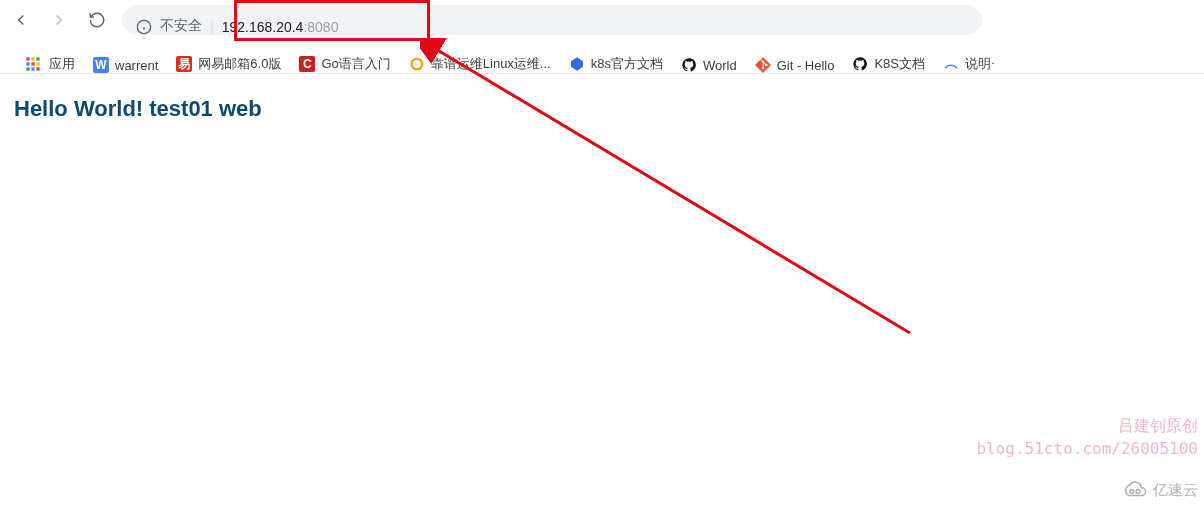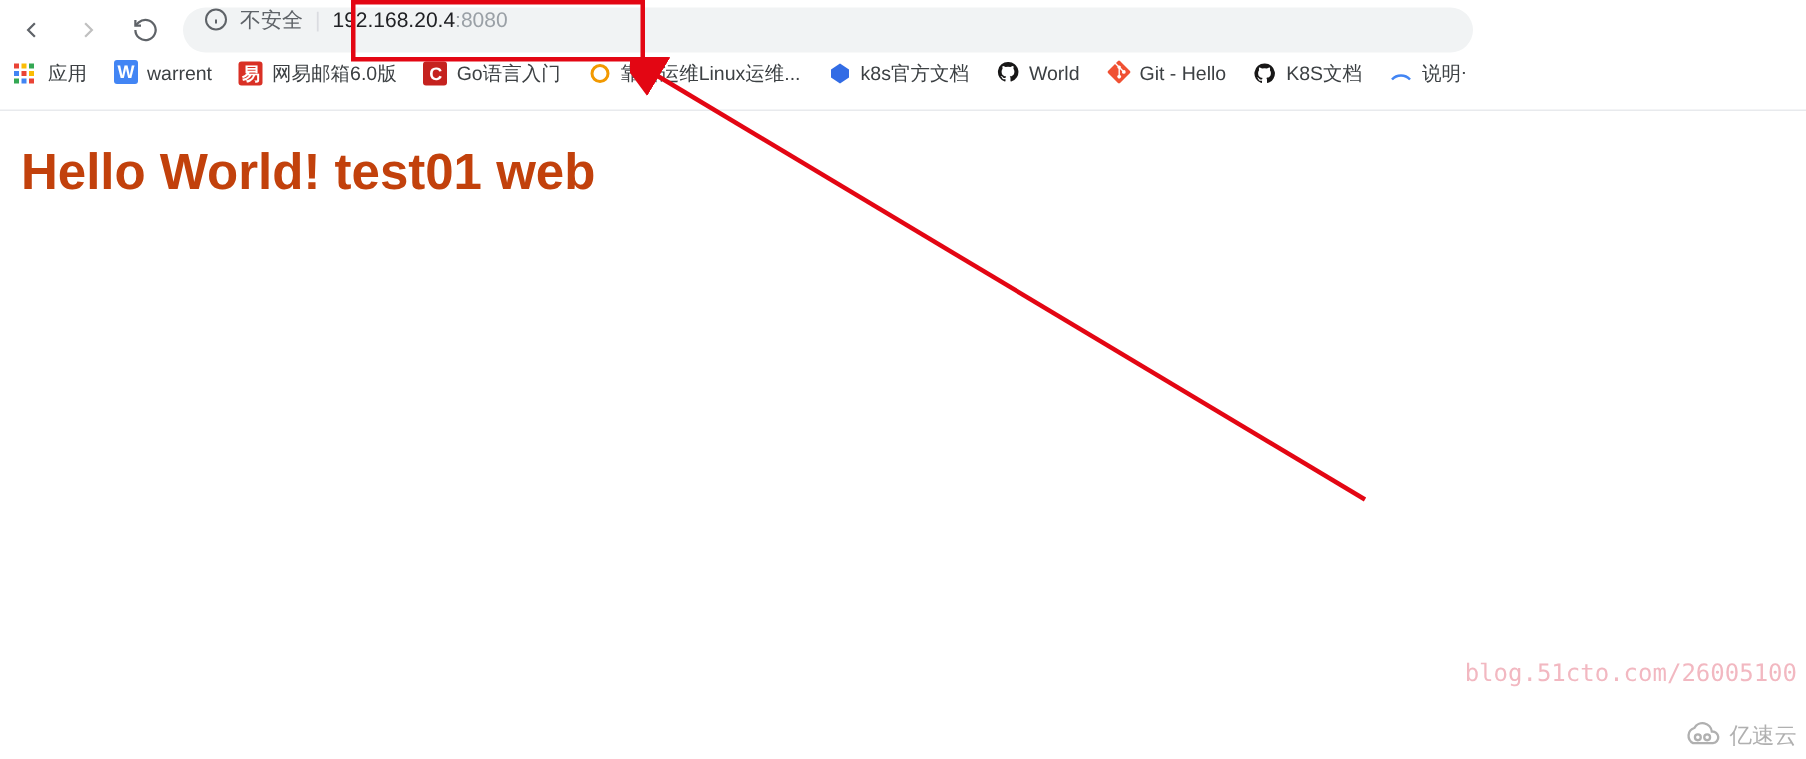--- a/index.html
+++ b/index.html
@@ -27,21 +27,21 @@
       align-items: center;
       justify-content: center;
       cursor: pointer;
       color: #5f6368;
     }
     .nav-btn.disabled { color: #c0c0c0; cursor: default; }
 
     .omnibox {
       flex: 0 0 auto;
       display: flex;
-      align-items: flex-start;
+      align-items: flex-end;
       background: #f1f3f4;
       border-radius: 18px;
       height: 30px;
       padding: 0 14px;
       gap: 8px;
       font-size: 14px;
       color: #5f6368;
       width: 860px;
     }
     .omnibox .not-secure {
@@ -60,23 +60,23 @@
       left: 234px;
       top: 0px;
       width: 196px;
       height: 41px;
       pointer-events: none;
     }
 
     
     .bookmarks-bar {
       display: flex;
-      align-items: flex-start;
+      align-items: flex-end;
       height: 34px;
-      padding: 0 8px;
+      padding: 0 25px;
       gap: 18px;
       border-bottom: 1px solid #e8eaed;
       font-size: 13px;
       color: #3c4043;
     }
     .bookmarks-bar .apps {
       display: flex;
       align-items: center;
       gap: 8px;
       cursor: pointer;
@@ -104,23 +104,23 @@
     .fav-orange svg { display:block; }
     .fav-kube svg { display:block; }
     .fav-github svg { display:block; }
     .fav-arc { color: #4285f4; font-weight: bold; }
 
     
     .page-content {
       padding: 22px 14px;
     }
     .page-content h1 {
-      font-size: 34px;
+      font-size: 22px;
       font-weight: 700;
-      color: #c2410c;
+      color: #0c4a6e;
     }
 
     
     .annotation-arrow {
       position: absolute;
       left: 420px;
       top: 38px;
       pointer-events: none;
     }
 
@@ -278,20 +278,21 @@
 <svg class="annotation-arrow" width="520" height="320">
   <defs>
     <marker id="arrowhead" markerWidth="12" markerHeight="10" refX="2" refY="5" orient="auto">
       <polygon points="0 0, 12 5, 0 10" fill="#e30613"></polygon>
     </marker>
   </defs>
   <line x1="490" y1="295" x2="14" y2="10" stroke="#e30613" stroke-width="3" marker-end="url(#arrowhead)"></line>
 </svg>
 
 <div class="watermark">
+  <div>吕建钊原创</div>
   <div>blog.51cto.com/26005100</div>
 </div>
 
 <div class="logo-badge">
   <svg width="28" height="20" viewBox="0 0 36 24" fill="none" stroke="#b0b0b0" stroke-width="2">
     <path d="M10 19a7 7 0 0 1 1-13 8 8 0 0 1 15 3 5 5 0 0 1 1 10H10z"></path>
     <circle cx="14" cy="14" r="2.5"></circle>
       <circle cx="22" cy="14" r="2.5"></circle>
   </svg>
   <span>亿速云</span>

